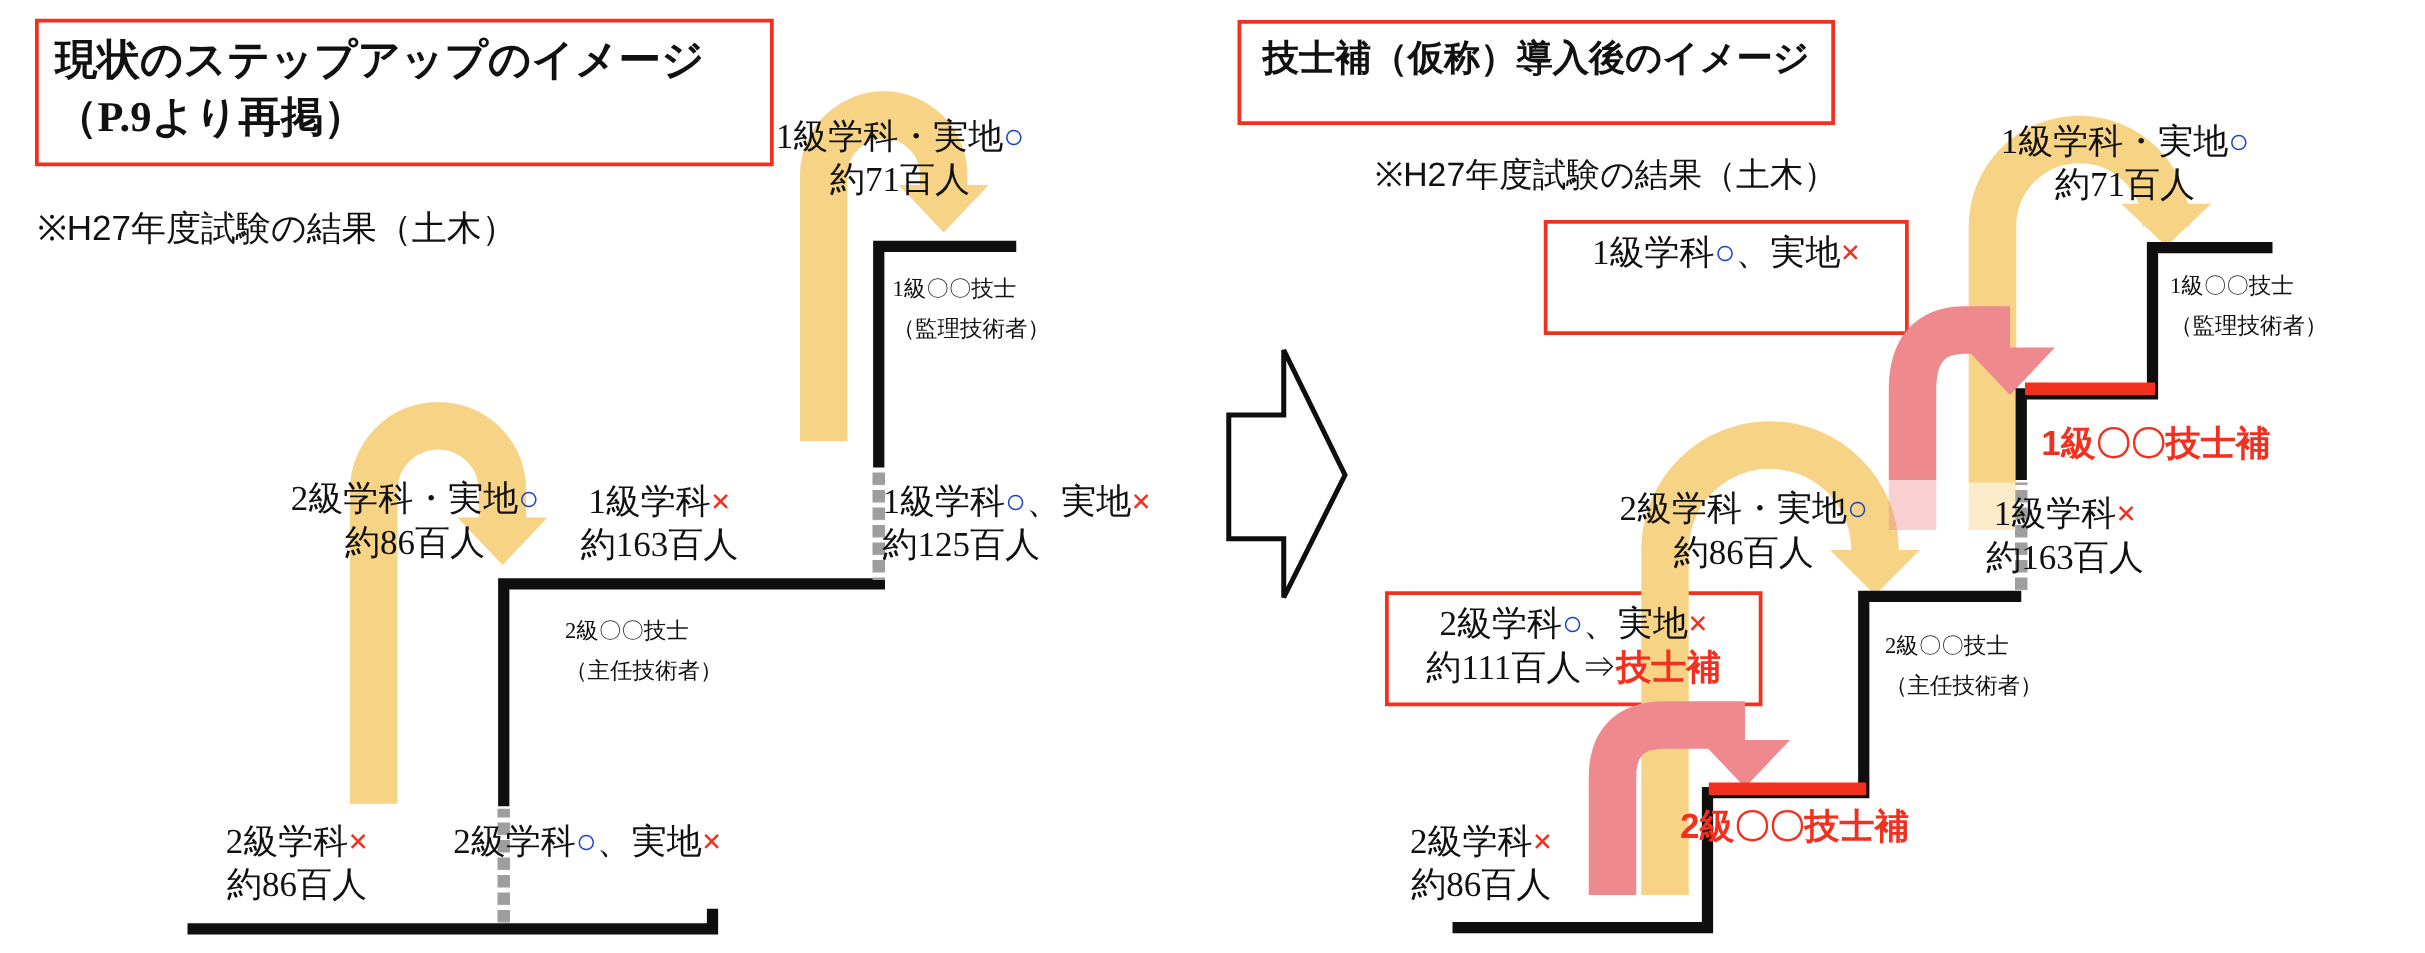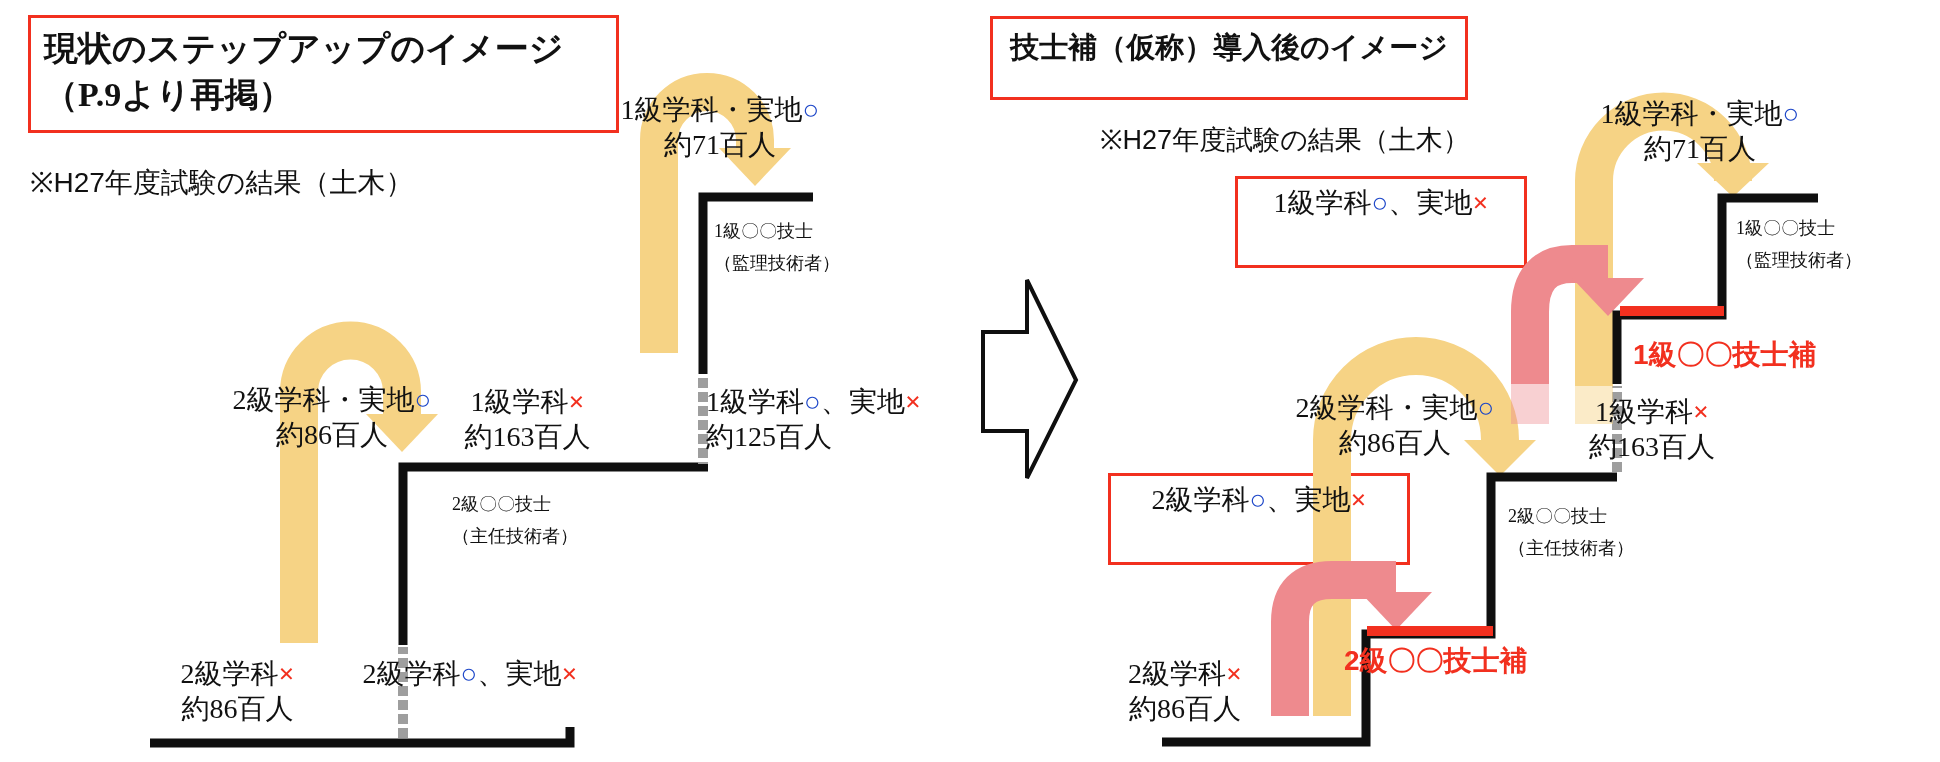--- a/index.html
+++ b/index.html
@@ -144,20 +144,23 @@
     <div>約163百人</div>
   </div>
   <div class="lbl c" style="left:1280px;top:390px;width:230px;">
     <div><span>2級学科・実地</span><span class="mark-o">○</span></div>
     <div>約86百人</div>
   </div>
   <div class="lbl c" style="left:1108px;top:482px;width:302px;">
     <div>
       <span>2級学科</span><span class="mark-o">○</span><span>、実地</span><span class="mark-x">×</span>
     </div>
+    <div>
+      <span>約111百人⇒</span><span class="red-t" style="font-weight:bold;">技士補</span>
+    </div>
   </div>
   <div class="lbl steplbl" style="left:1508px;top:500px;">
     <div>2級〇〇技士</div>
     <div>（主任技術者）</div>
   </div>
   <div class="lbl c" style="left:1105px;top:656px;width:160px;">
     <div><span>2級学科</span><span class="mark-x">×</span></div>
     <div>約86百人</div>
   </div>
   <div class="hosu" style="left:1344px;top:645px;">2級〇〇技士補</div>

